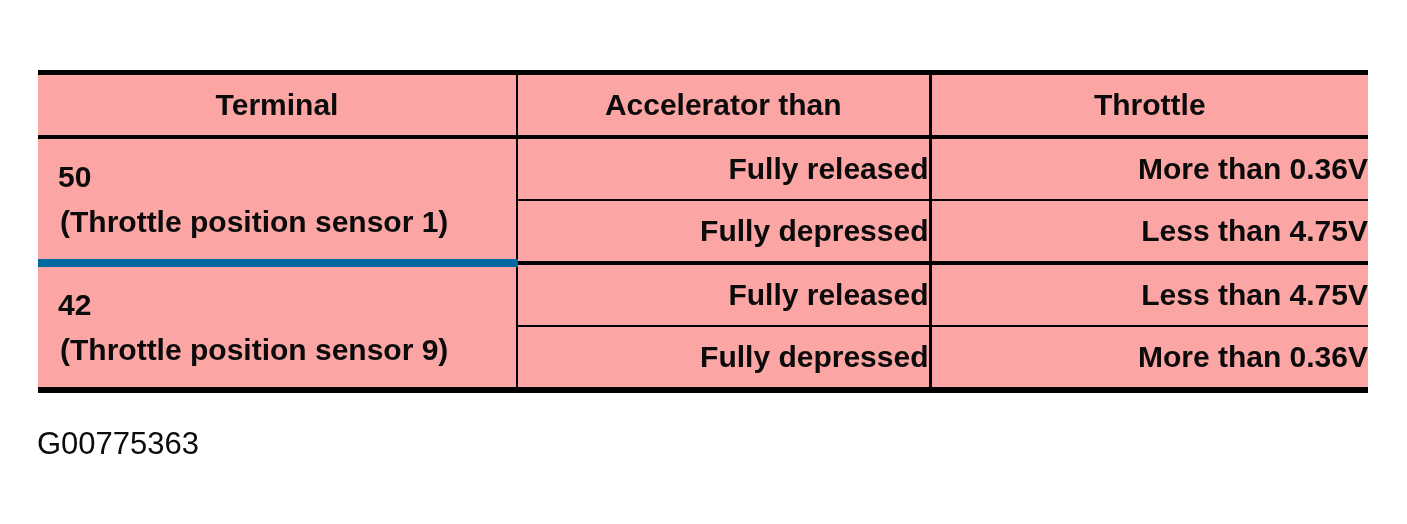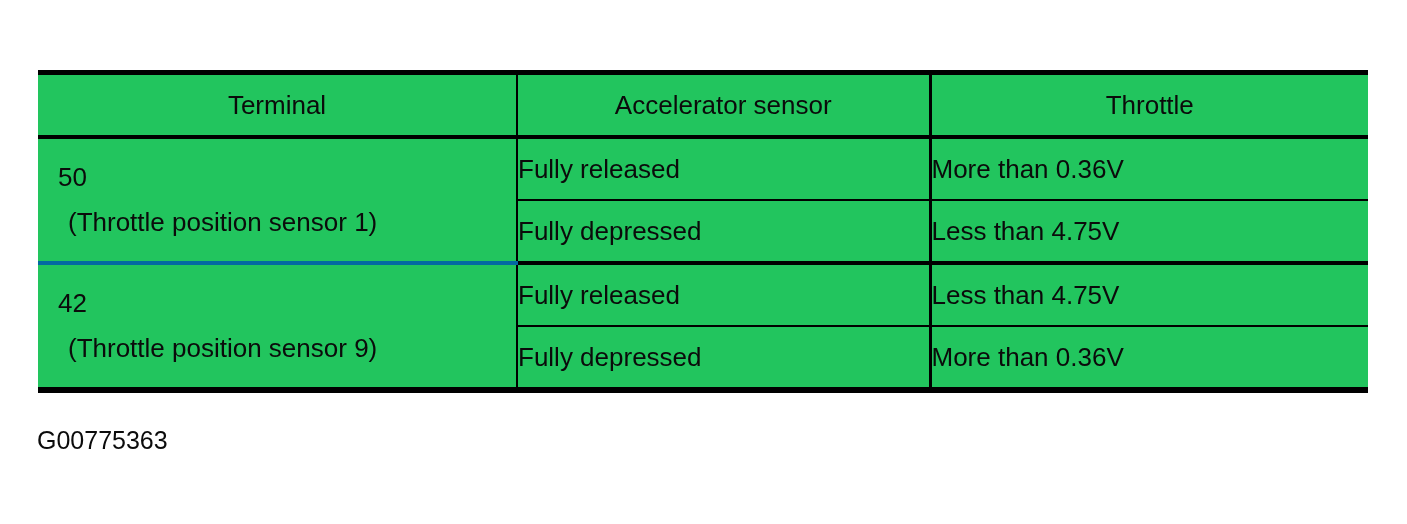--- a/index.html
+++ b/index.html
@@ -24,69 +24,69 @@
     border-collapse: collapse;
     table-layout: fixed;
     border-top: 5px solid #000;
     border-bottom: 6px solid #000;
   }
   col.w1 { width: 479px; }
   col.w2 { width: 413px; }
   col.w3 { width: 438px; }
   th, td {
     padding: 0;
-    font-size: 26px;
-    font-weight: 400;
+    font-size: 30px;
+    font-weight: 700;
     color: #0b0b0b;
     vertical-align: middle;
-    background: #22c55e;
+    background: #fca5a5;
   }
   th {
     height: 60px;
     text-align: center;
     border-bottom: 4px solid #000;
   }
   .col-divider-1 { border-right: 2px solid #000; }
   .col-divider-2 { border-right: 3px solid #000; }
   td.data-cell {
     height: 60px;
-    text-align: left;
+    text-align: right;
   }
   tr.inner-row td.data-cell { border-bottom: 2px solid #000; }
   tr.group-end td { border-bottom: 4px solid #000; }
   td.terminal-cell {
     text-align: left;
     padding-left: 20px;
     line-height: 45px;
   }
-  td.terminal-cell.group-1 { border-bottom: 4px solid #0369a1; }
-  .term-note { padding-left: 2px; margin-left: 8px; }
+  td.terminal-cell.group-1 { border-bottom: 8px solid #0369a1; }
+  .term-note { padding-left: 2px; }
   .figure-code {
     position: absolute;
     left: 37px;
     top: 426px;
-    font-size: 25px;
+    font-size: 31px;
     color: #0b0b0b;
   }
 </style>
 </head>
 <body>
 
 <div class="sheet">
 
   <table class="spec-table">
     <colgroup>
       <col class="w1">
         <col class="w2">
         <col class="w3">
     </colgroup>
     <thead>
       <tr>
         <th class="col-divider-1">Terminal</th>
-        <th class="col-divider-2">Accelerator sensor</th>
+        <th class="col-divider-2">Accelerator than</th>
         <th>Throttle</th>
       </tr>
     </thead>
     <tbody>
       <tr class="inner-row">
         <td class="terminal-cell col-divider-1 group-1" rowspan="2">
           <div class="term-num">50</div>
           <div class="term-note">(Throttle position sensor 1)</div>
         </td>
         <td class="data-cell col-divider-2">Fully released</td>

